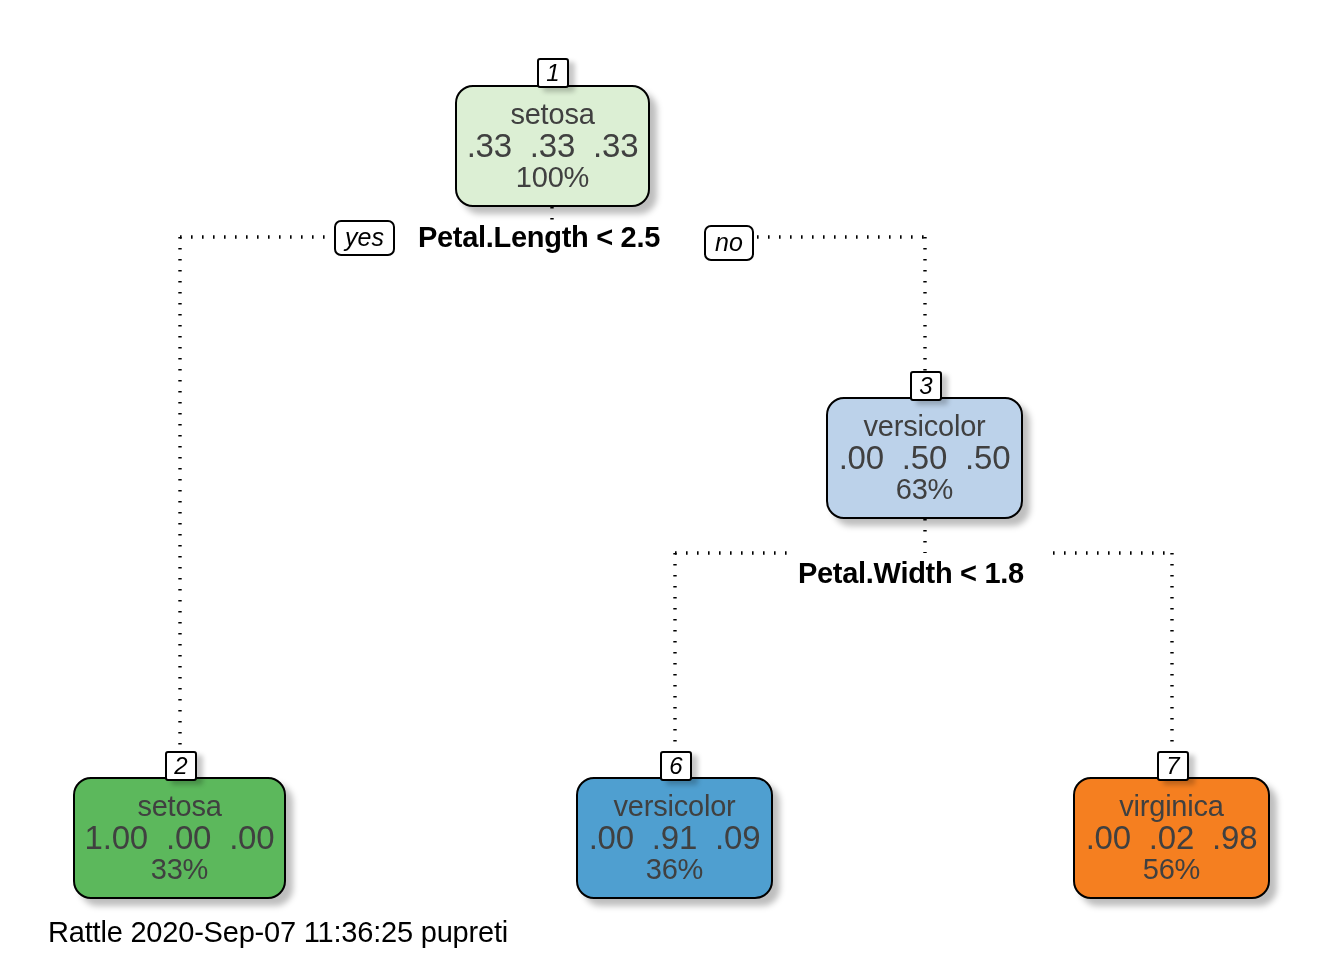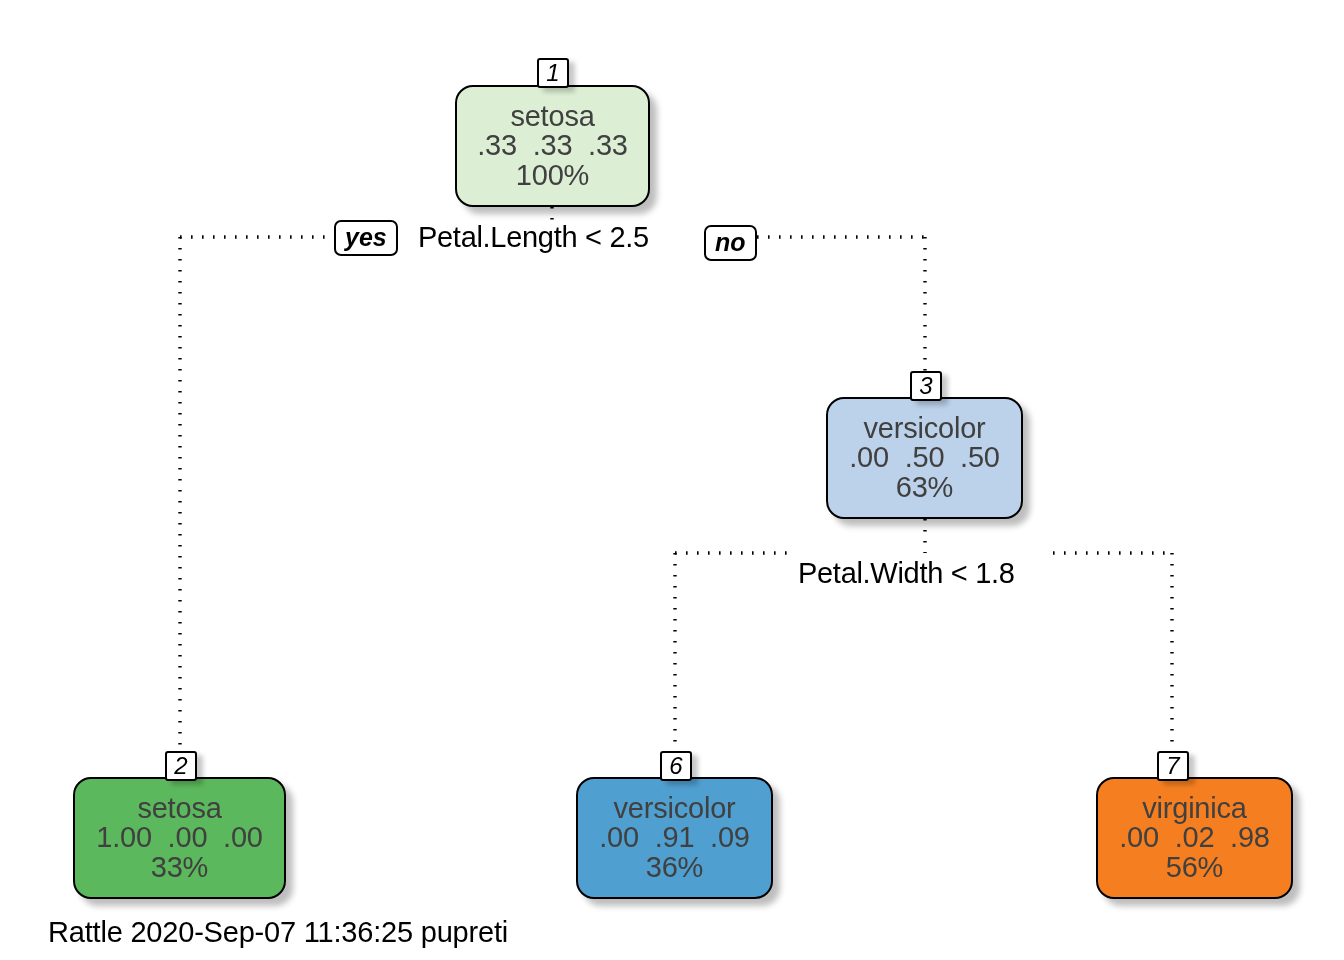--- a/index.html
+++ b/index.html
@@ -41,21 +41,21 @@
     align-items: center;
     justify-content: center;
     color: #404040;
   }
   .node-class {
     font-size: 29px;
     line-height: 1.02;
     letter-spacing: -0.2px;
   }
   .node-probs {
-    font-size: 29px;
+    font-size: 33px;
     line-height: 1.02;
     white-space: pre;
     letter-spacing: -0.2px;
   }
   .node-pct {
     font-size: 29px;
     line-height: 1.02;
     letter-spacing: -0.2px;
   }
 
@@ -73,21 +73,21 @@
     align-items: center;
     justify-content: center;
     box-shadow: 6px 4px 5px rgba(0, 0, 0, 0.22);
     z-index: 3;
   }
 
   
   .split-label {
     position: absolute;
     font-size: 29px;
-    font-weight: normal;
+    font-weight: bold;
     color: #000000;
     background: #ffffff;
     white-space: nowrap;
     padding: 0 5px;
     z-index: 2;
     letter-spacing: -0.3px;
   }
 
   
   .branch-pill {
@@ -97,21 +97,20 @@
     border: 2.5px solid #000000;
     border-radius: 7px;
     font-style: italic;
     font-size: 25px;
     line-height: 1;
     display: flex;
     align-items: center;
     justify-content: center;
     z-index: 2;
     padding: 3px 9px 4px 9px;
-    font-weight: bold;
   }
 
   
   #caption {
     position: absolute;
     left: 0;
     top: 916px;
     width: 1344px;
     font-size: 29px;
     color: #000000;
@@ -195,21 +194,21 @@
   </div>
   <div class="node" style="left:576px; top:777px; width:197px; height:122px; background:#4f9fd0;">
     <div class="node-class">versicolor</div>
     <div class="node-probs">.00  .91  .09</div>
     <div class="node-pct">36%</div>
   </div>
 
   <div class="node-tab" style="left:1157px; top:751px; width:32px; height:30px;">
     <span>7</span>
   </div>
-  <div class="node" style="left:1073px; top:777px; width:197px; height:122px; background:#f57f20;margin-left:23px;">
+  <div class="node" style="left:1073px; top:777px; width:197px; height:122px; background:#f57f20;">
     <div class="node-class">virginica</div>
     <div class="node-probs">.00  .02  .98</div>
     <div class="node-pct">56%</div>
   </div>
 
   <div id="caption">Rattle 2020-Sep-07 11:36:25 pupreti</div>
 
 </div>
 
 </body></html>

